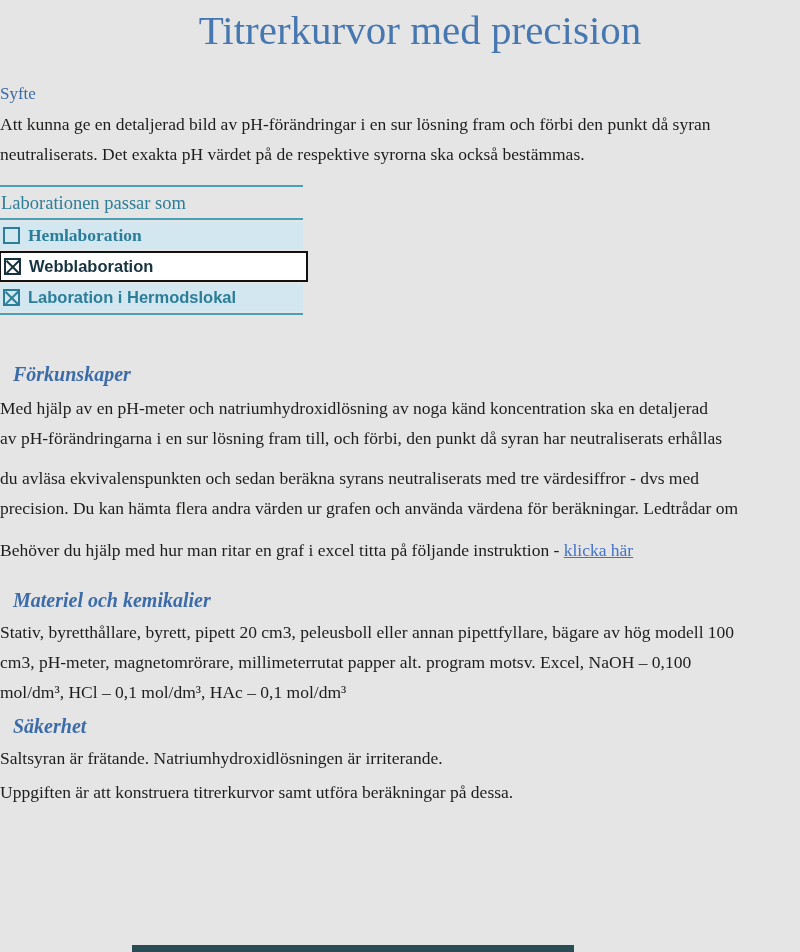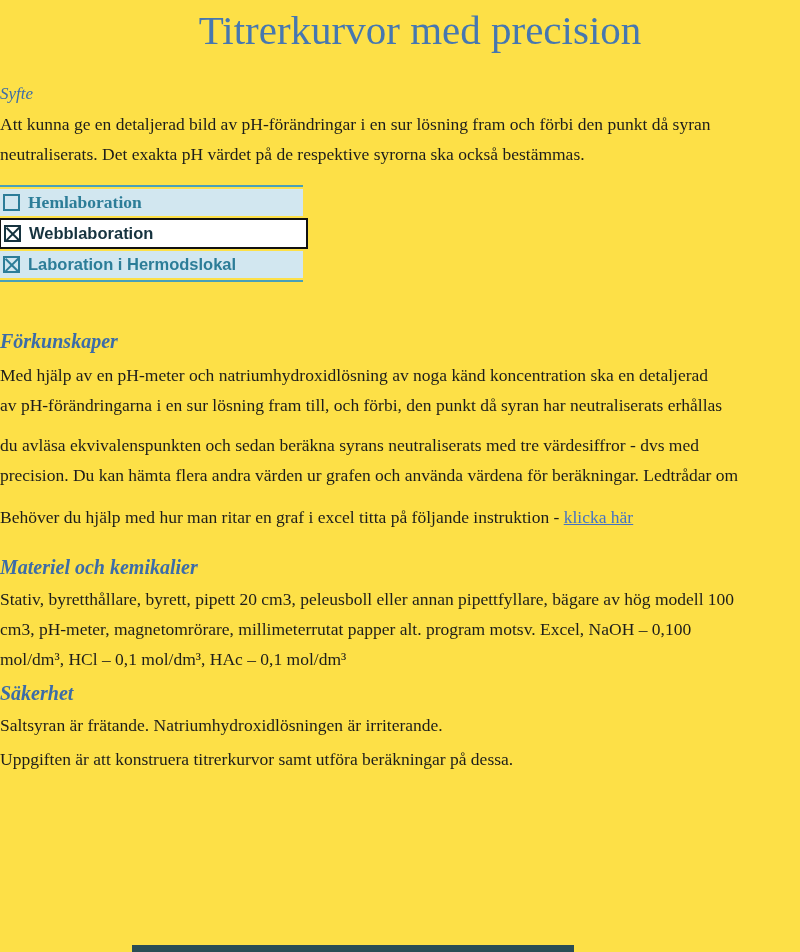--- a/index.html
+++ b/index.html
@@ -9,35 +9,35 @@
     --teal_text:#2c7d98;
     --teal_line:#49a0b8;
     --row_bg:#d2e7f0;
     --row_selected_text:#16333f;
     --row_selected_border:#111111;
     --link_blue:#4472c4;
     --bottom_bar:#2a4d55;
   }
   html,body{margin:0;padding:0;background:#ffffff;}
   .page{
-    position:relative;width:800px;height:952px;background:#fde047;overflow:hidden;
+    position:relative;width:800px;height:952px;background:#e5e5e5;overflow:hidden;
     font-family:"Liberation Serif", serif;color:var(--body_text);
   }
   .doc-title{
     width:840px;text-align:center;margin:4px 0 0 0;
     font-size:41px;line-height:1.3;font-weight:normal;
     color:var(--title_blue);
   }
   .h-sub{ 
     margin:26px 0 0 0;font-size:17px;line-height:22px;
-    font-style:italic;font-weight:normal;color:var(--heading_blue);
+    font-weight:normal;color:var(--heading_blue);
   }
   .h2{
     margin:0;font-size:20px;line-height:26px;
-    font-style:italic;font-weight:bold;color:var(--heading_blue);
+    font-style:italic;font-weight:bold;color:var(--heading_blue);padding-left:13px;
   }
   .para{margin:0;}
   .line{white-space:nowrap;font-size:17.5px;line-height:30px;}
   .mt-p1{margin-top:4px;}
   .mt-fork{margin-top:46px;}
   .mt-p2{margin-top:6px;}
   .mt-p3{margin-top:10px;}
   .mt-help{margin-top:12px;}
   .mt-mat{margin-top:22px;}
   .mt-p5{margin-top:4px;}
@@ -97,20 +97,21 @@
 
   <h1 class="doc-title">Titrerkurvor med precision</h1>
 
   <div class="h-sub">Syfte</div>
   <div class="para mt-p1">
     <div class="line">Att kunna ge en detaljerad bild av pH-förändringar i en sur lösning fram och förbi den punkt då syran</div>
     <div class="line">neutraliserats. Det exakta pH värdet på de respektive syrorna ska också bestämmas.</div>
   </div>
 
   <div class="lab-table">
+    <div class="lab-table-header">Laborationen passar som</div>
 
     <div class="lab-row serif">
       <span class="cb" data-checked="false"></span>
       <span class="row-label">Hemlaboration</span>
     </div>
 
     <div class="lab-row sans selected">
       <span class="cb" data-checked="true"></span>
       <span class="row-label">Webblaboration</span>
     </div>

